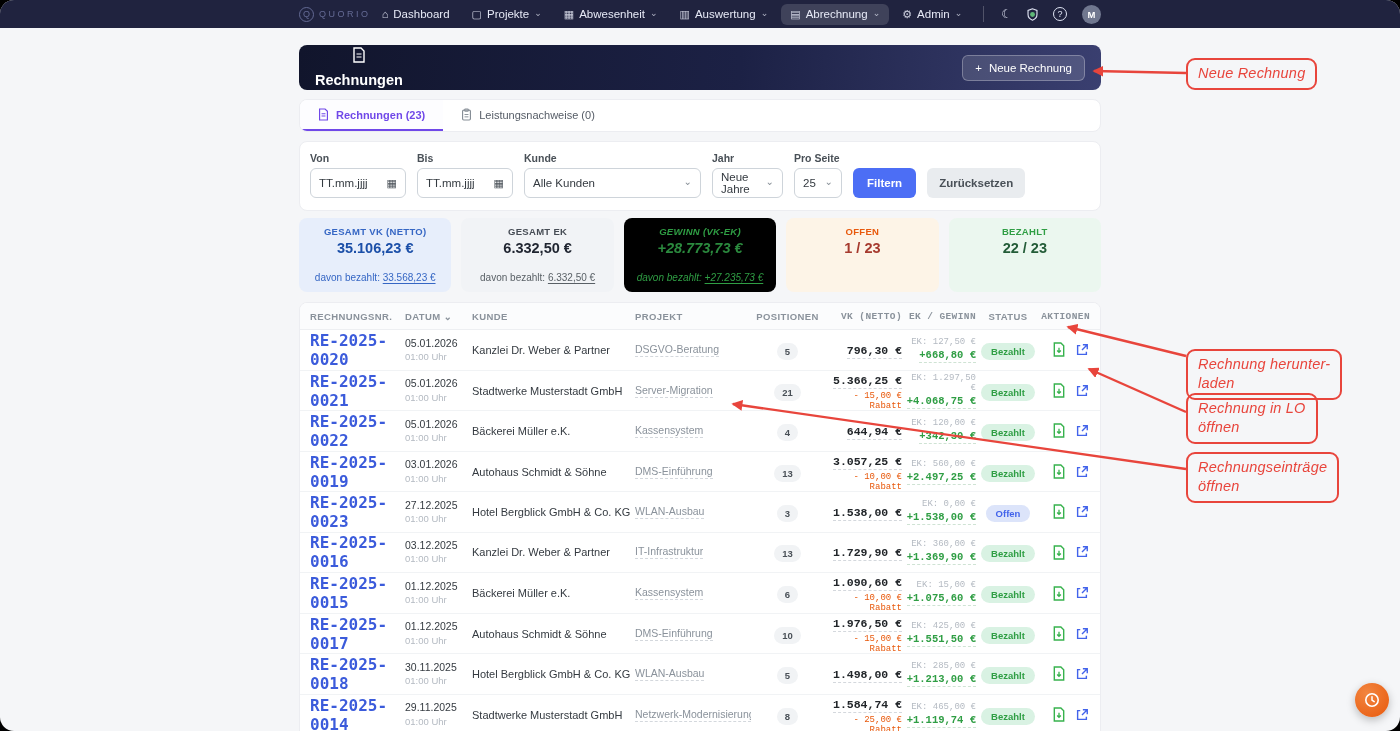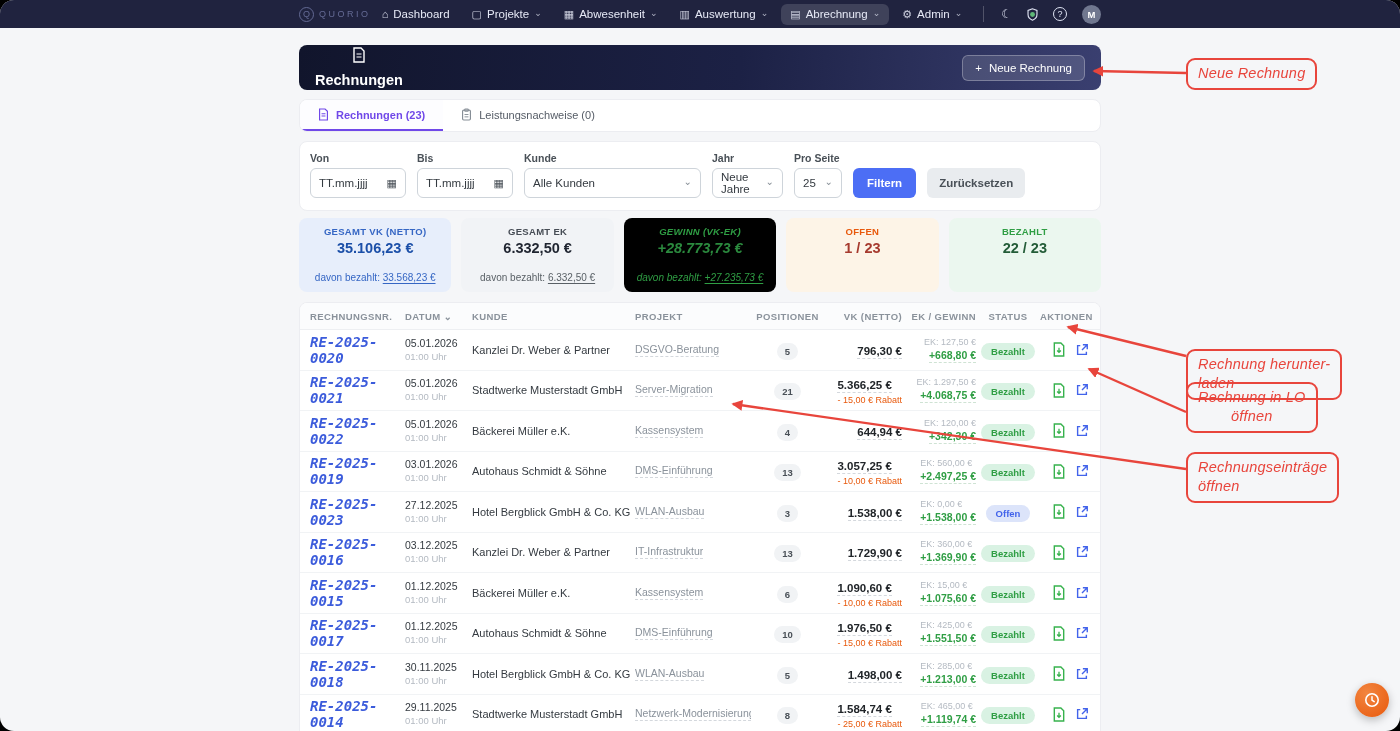--- a/index.html
+++ b/index.html
@@ -73,22 +73,22 @@
   .c-green2{ background:#ebf7ef; } .c-green2 .slabel{color:#2f9e44;} .c-green2 .svalue{color:#235c38;}
 
   
   .table-card { margin-top:10px; background:#fff; border:1px solid #ecedf1; border-radius:8px 8px 0 0; overflow:hidden; }
   .tgrid { display:grid; grid-template-columns:95px 67px 163px 120px 65px 82px 74px 64px 1fr;
            align-items:center; padding:0 10px; }
   .thead { height:27px; background:#fbfcfd; border-bottom:1px solid #edeff2; }
   .thead span { font-size:9.5px; font-weight:600; letter-spacing:.4px; color:#8a929b; white-space:nowrap; }
   .trow { height:40.5px; border-bottom:1px solid #f1f3f5; cursor:pointer; }
   .col-c { justify-self:center; text-align:center; }
-  .col-r { justify-self:end; text-align:left; }
-  .inv-nr { font-family:"DejaVu Sans Mono", monospace; font-size:14px; font-weight:bold; color:#3b5bdb; cursor:pointer;font-style:italic; }
+  .col-r { justify-self:end; text-align:right;font-family:Liberation Mono, monospace; }
+  .inv-nr { font-family:"DejaVu Sans Mono", monospace; font-size:16px; font-weight:bold; color:#3b5bdb; cursor:pointer; }
   .cell-date { font-size:10.5px; color:#343a40; font-weight:500; line-height:1.25; }
   .cell-time { font-size:9.5px; color:#b4bac2; font-weight:400; }
   .cell-kunde { font-size:11px; color:#343a40; }
   .cell-projekt { font-size:10.5px; color:#8a929b; border-bottom:1px dashed #d4d8dd; width:max-content; max-width:116px;
                   white-space:nowrap; overflow:hidden; padding-bottom:1px; }
   .pos-badge { background:#f1f3f5; color:#495057; font-size:9.5px; font-weight:bold;
                padding:3px 8px; border-radius:10px; }
   .cell-vk { font-size:11.5px; font-weight:bold; color:#212529; border-bottom:1px dashed #d4d8dd; padding-bottom:1px; width:max-content; }
   .cell-rabatt { font-size:9px; color:#e8590c; margin-top:2px; }
   .cell-ek { font-size:9px; color:#b4bac2; }
@@ -96,21 +96,21 @@
   .status-badge { font-size:9.5px; font-weight:bold; padding:3px 10px; border-radius:10px; }
   .status-badge.paid { background:#d9f2e3; color:#2f9e44; }
   .status-badge.open { background:#dce4fa; color:#4263eb; }
   .actions { display:flex; gap:7px; justify-self:end; }
   .act-btn { width:16px; height:16px; display:flex; align-items:center; justify-content:center; cursor:pointer; }
 
   
   .ann { position:absolute; left:1186px; border:2px solid #e8453c; border-radius:9px;
          color:#e8453c; font-size:14.5px; font-style:italic; line-height:1.32;
          padding:4px 10px 5px; white-space:pre-line; background:transparent; z-index:51; letter-spacing:.2px; }
-  .ann1 { top:58px; }  .ann2 { top:349px; } .ann3 { top:382px;text-align:center; } .ann4 { top:452px; }
+  .ann1 { top:58px; }  .ann2 { top:349px; } .ann3 { top:393px; } .ann4 { top:452px; }
   .arrow-layer { position:absolute; inset:0; width:1400px; height:731px; pointer-events:none; z-index:50; }
 
   
   .fab { position:absolute; right:11px; bottom:14px; width:34px; height:34px; border-radius:50%;
          background:radial-gradient(circle at 35% 30%, #f2853f, #e8590c); display:flex;
          align-items:center; justify-content:center; cursor:pointer;
          box-shadow:0 3px 8px rgba(0,0,0,.25); z-index:60; }
 </style>
 </head>
 <body>

